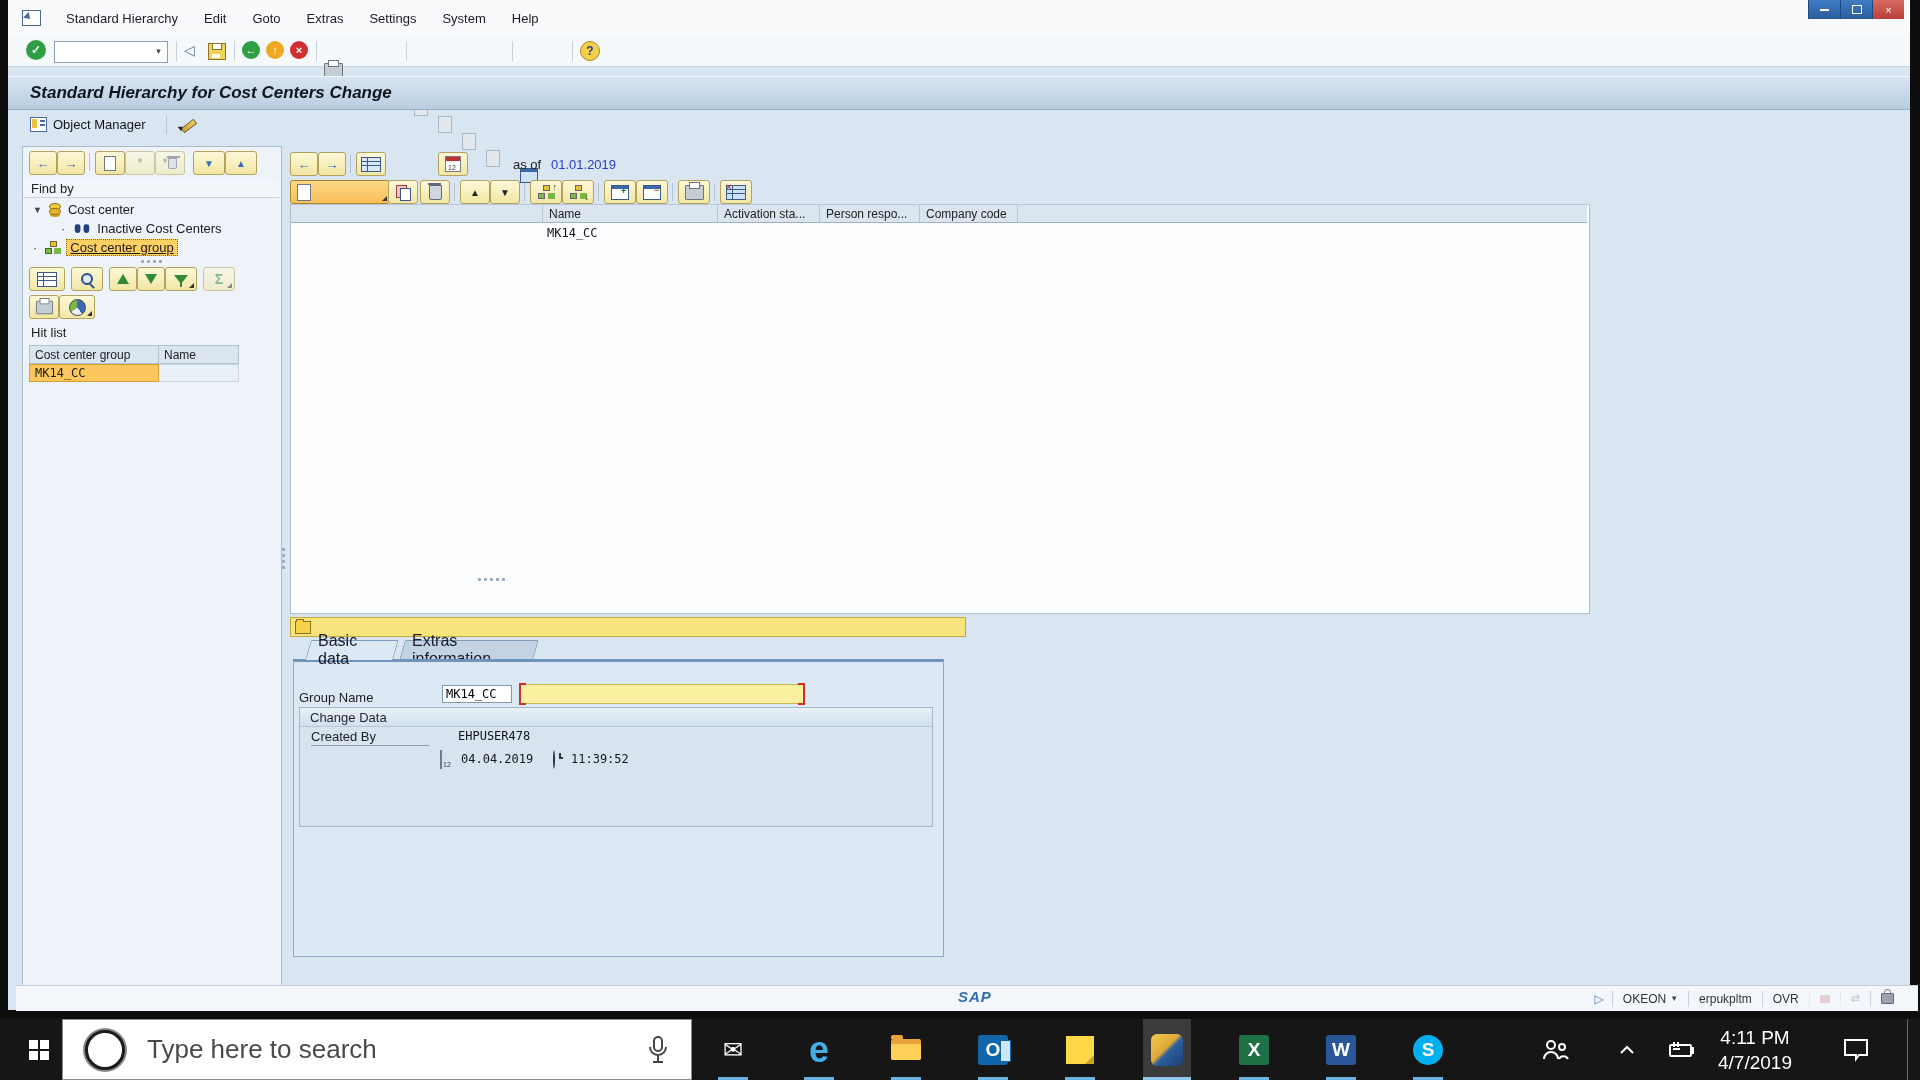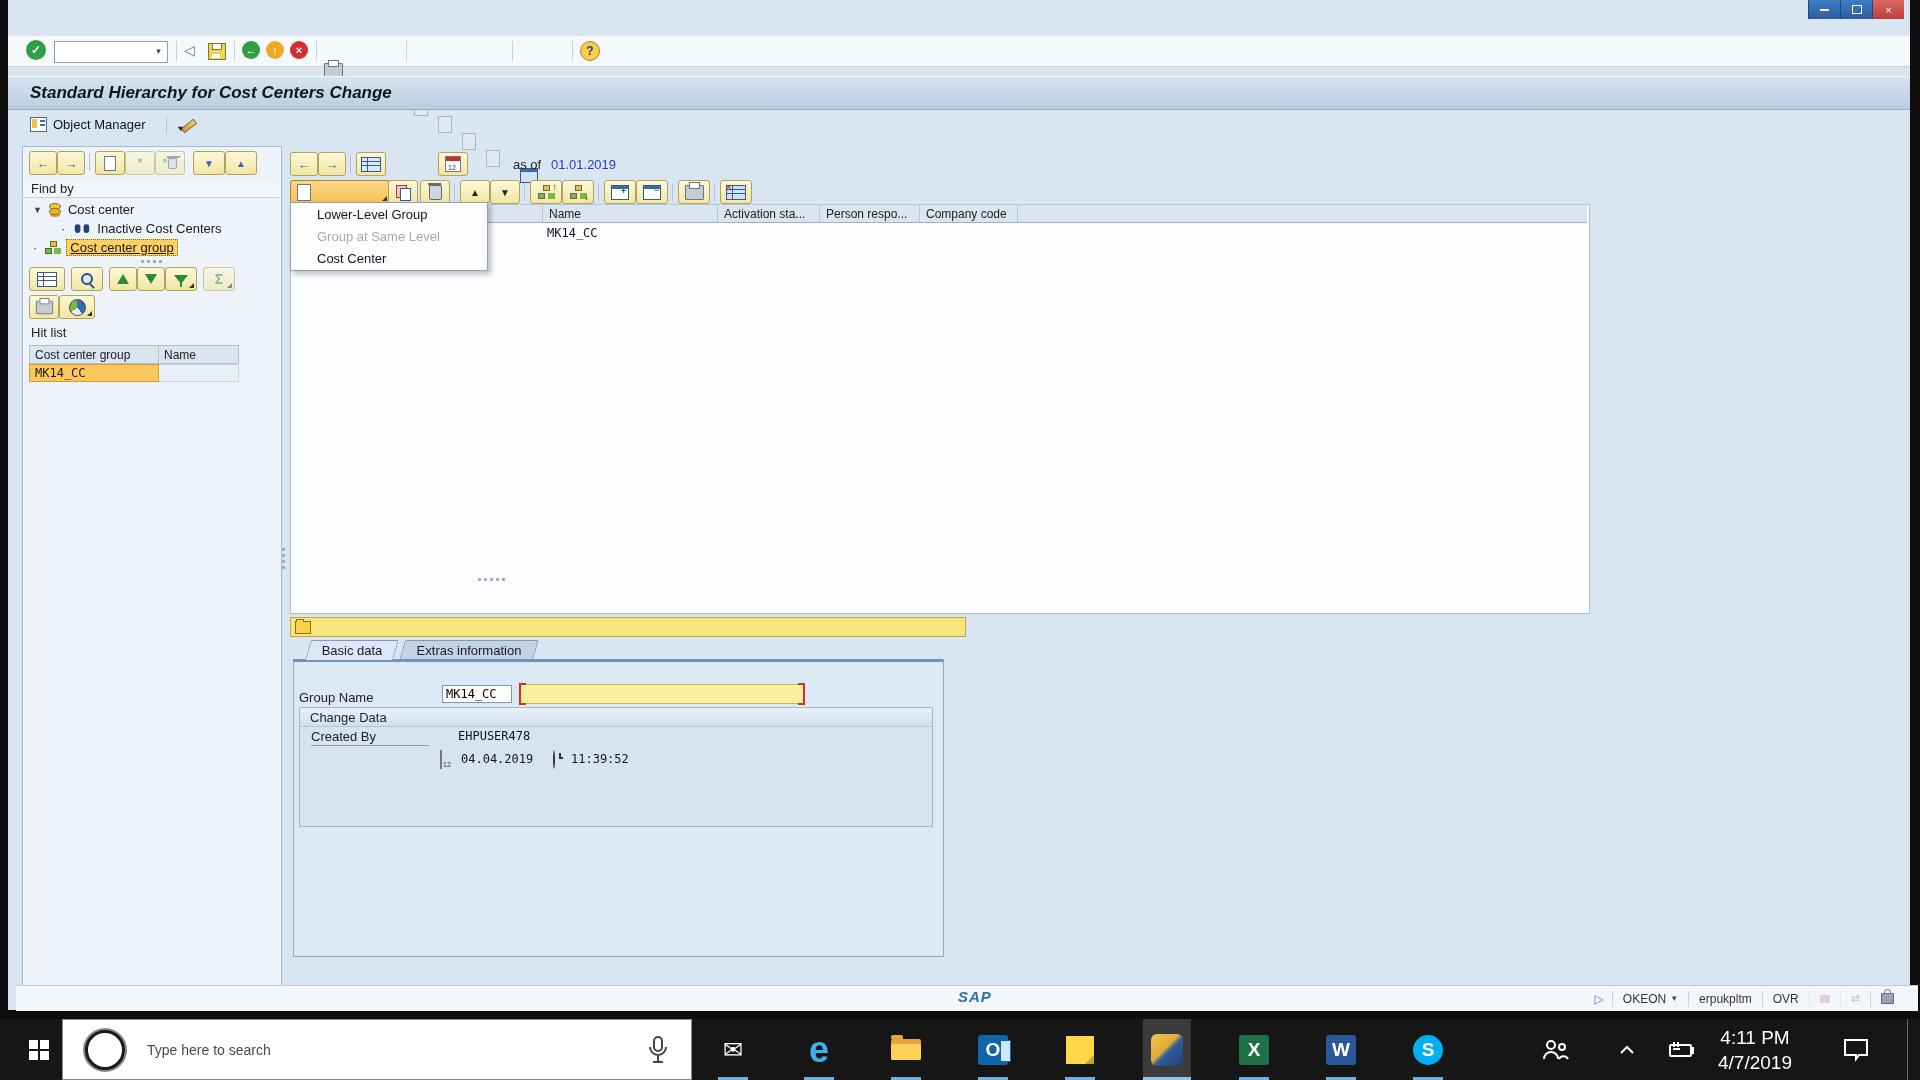--- a/index.html
+++ b/index.html
@@ -121,21 +121,21 @@
   
   #ctx-menu{left:282px;top:202px;width:196px;height:67px;background:#fdfdfd;border:1px solid #96a2b0;box-shadow:3px 3px 5px rgba(60,70,90,.35);z-index:30;}
   .ctx-item{height:22px;display:flex;align-items:center;padding-left:26px;font-size:13px;color:#15151f;}
   .ctx-item.dis{color:#a2aab4;}
 
   
   #details-bar{left:282px;top:617px;width:676px;height:20px;background:#f8e47c;border:1px solid #c2a93f;box-sizing:border-box;display:flex;align-items:center;}
   #details-bar .txt{flex:1;text-align:center;font-size:13px;color:#15151a;}
   .icon-folder{width:14px;height:11px;background:#f7d14a;border:1px solid #8a701c;position:relative;margin-left:4px;}
   .icon-folder::before{content:"";position:absolute;left:0;top:-3px;width:6px;height:2px;background:#f7d14a;border:1px solid #8a701c;border-bottom:none;}
-  .tab{position:absolute;top:640px;height:20px;font-size:13px;color:#1a1a28;}
+  .tab{position:absolute;top:640px;height:20px;font-size:16px;color:#1a1a28;}
   .tab .bg{position:absolute;inset:0;transform:skewX(-16deg);border:1px solid #7e9cba;border-bottom:none;border-radius:2px 2px 0 0;}
   .tab .lb{position:relative;display:flex;align-items:center;justify-content:center;height:100%;padding:0 10px;}
   .tab.active .bg{background:#dce8f4;}
   .tab.inactive .bg{background:#c3d3e3;}
   #tab-panel{left:285px;top:659px;width:651px;height:298px;background:#dce8f4;border:1px solid #8fa8c4;border-top:3px solid #6f93bb;box-sizing:border-box;}
   .fld-label{font-size:13px;color:#1c1c26;}
   .sap-input{position:absolute;background:#fff;border:1px solid #8098ac;font-size:12px;display:flex;align-items:center;padding-left:3px;box-sizing:border-box;}
   #req-input{background:#fbf0a0;border:1px solid #c8b84e;}
   .req-br{position:absolute;top:-2px;bottom:-2px;width:5px;border:2px solid #d03028;}
   .req-br.l{left:-2px;border-right:none;}
@@ -153,21 +153,21 @@
   .icon-lock::before{content:"";position:absolute;left:2px;top:-5px;width:5px;height:4px;border:1.5px solid #889;border-bottom:none;border-radius:4px 4px 0 0;}
   .sb-ic-dis{opacity:.35;}
 
   
   #taskbar{left:0;top:1019px;width:1920px;height:61px;background:#161616;}
   #start{position:absolute;left:16px;top:0;width:46px;height:61px;display:flex;align-items:center;justify-content:center;}
   .winlogo{display:grid;grid-template-columns:9px 9px;grid-template-rows:9px 9px;gap:2px;}
   .winlogo i{background:#fff;}
   #searchbox{position:absolute;left:62px;top:0;width:630px;height:61px;background:#fff;border:1px solid #8a8a8a;box-sizing:border-box;display:flex;align-items:center;}
   #cortana{width:34px;height:34px;border-radius:50%;border:3px solid #1a1a1a;box-shadow:0 0 0 2px #888;margin-left:22px;background:#fff;}
-  #search-text{margin-left:22px;font-size:14px;color:#4a4a4a;flex:1;}
+  #search-text{margin-left:22px;font-size:26px;color:#4a4a4a;flex:1;}
   .tb-slot{position:absolute;top:0;width:48px;height:61px;display:flex;align-items:center;justify-content:center;}
   .tb-underline{position:absolute;bottom:0;left:9px;width:30px;height:3px;background:#6cb2e0;}
   .tb-slot.active{background:rgba(255,255,255,.16);}
   .tb-slot.active .tb-underline{left:0;width:48px;background:#8fc6ea;}
   .app-mail{color:#fff;font-size:24px;}
   .app-edge{color:#41b0ea;font-size:36px;font-weight:bold;line-height:1;}
   .app-folder{width:30px;height:21px;background:#e8a33d;border-radius:2px;position:relative;}
   .app-folder::before{content:"";position:absolute;left:0;top:-4px;width:12px;height:4px;background:#e8a33d;border-radius:2px 2px 0 0;}
   .app-folder::after{content:"";position:absolute;left:0;bottom:0;width:30px;height:16px;background:#ffd159;border-radius:2px;}
   .app-square{width:30px;height:30px;border-radius:3px;color:#fff;font-weight:bold;font-size:19px;display:flex;align-items:center;justify-content:center;}
@@ -184,20 +184,30 @@
   svg.wh{stroke:#fff;fill:none;stroke-width:2;}
 </style>
 </head>
 <body>
 
 <div id="screen">
 
   <div class="abs" id="sap-window">
 
     
+    <div class="abs" id="menubar">
+      <span id="win-icon"></span>
+      <span class="menu-item">Standard Hierarchy</span>
+      <span class="menu-item">Edit</span>
+      <span class="menu-item">Goto</span>
+      <span class="menu-item">Extras</span>
+      <span class="menu-item">Settings</span>
+      <span class="menu-item">System</span>
+      <span class="menu-item">Help</span>
+    </div>
 
     
     <div class="abs" id="std-toolbar">
       <div class="abs circle-btn" style="left:18px;top:4px;background:#2f9e44;">
           <span>✓</span>
         </div>
       <div class="abs" id="cmd-field"></div>
       <div class="abs" id="cmd-drop">
           <span>▾</span>
         </div>
@@ -453,25 +463,20 @@
     
     <div class="splitter-dots" style="left:470px;top:578px;">
         <i></i>
         <i></i>
         <i></i>
         <i></i>
         <i></i>
       </div>
 
     
-    <div class="abs" id="ctx-menu">
-      <div class="ctx-item">Lower-Level Group</div>
-      <div class="ctx-item dis">Group at Same Level</div>
-      <div class="ctx-item">Cost Center</div>
-    </div>
 
     
     <div class="abs" id="details-bar">
       <span class="icon-folder"></span>
     </div>
 
     <div class="tab active" style="left:300px;width:88px;z-index:2;">
       <span class="bg"></span>
         <span class="lb">Basic data</span>
     </div>

